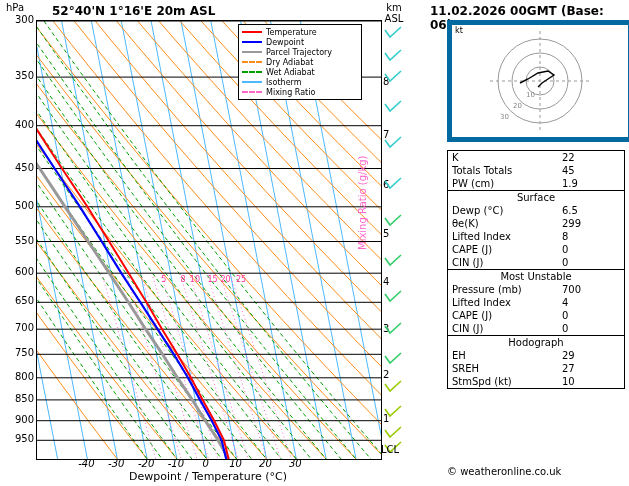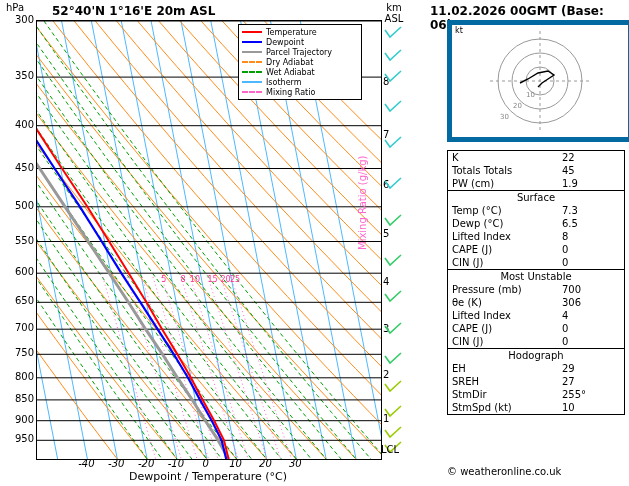--- a/index.html
+++ b/index.html
@@ -176,21 +176,21 @@
       </g>
     <g id="g-temp">
         <polyline points="191.6,438.0 187.0,419.3 177.2,399.7 165.7,378.9 153.9,356.8 140.4,333.3 125.1,308.2 109.4,281.3 91.7,252.2 72.1,220.5 50.4,185.8 25.0,147.5 -2.7,104.7 -33.1,56.1 -67.9,0.0" fill="none" stroke="#ff0000" stroke-width="2"></polyline>
       </g>
   </svg>
 <div class="mixnum" style="left: 124.22px; top: 254.093px;">5</div>
     <div class="mixnum" style="left: 143.4px; top: 254.093px;">8</div>
     <div class="mixnum" style="left: 152.829px; top: 254.093px;">10</div>
     <div class="mixnum" style="left: 170.5px; top: 254.093px;">15</div>
     <div class="mixnum" style="left: 183.448px; top: 254.093px;">20</div>
-    <div class="mixnum" style="left: 193px; top: 254.093px; text-align: center;">25</div>
+    <div class="mixnum" style="left: 199px; top: 254.093px; text-align: center;">25</div>
   </div>
 
 <div class="abs" id="mixlabel">Mixing Ratio (g/kg)</div>
 
 <div class="abs" id="legend">
     <div>
       <i style="border-top-color: rgb(255, 0, 0);"></i>
       <span>Temperature</span>
     </div>
     <div>
@@ -317,51 +317,47 @@
           <td class="val">45</td>
         </tr>
         <tr>
           <td>PW (cm)</td>
           <td class="val">1.9</td>
         </tr>
         <tr class="sechead">
           <td colspan="2">Surface</td>
         </tr>
         <tr>
-          <td>Temp (°C)</td>
-          <td class="val">7.3</td>
-        </tr>
-        <tr>
           <td>Dewp (°C)</td>
           <td class="val">6.5</td>
         </tr>
         <tr>
+          <td>θe(K)</td>
+          <td class="val">299</td>
+        </tr>
+        <tr>
           <td>Lifted Index</td>
           <td class="val">8</td>
         </tr>
         <tr>
           <td>CAPE (J)</td>
           <td class="val">0</td>
         </tr>
         <tr>
           <td>CIN (J)</td>
           <td class="val">0</td>
         </tr>
         <tr class="sechead">
           <td colspan="2">Most Unstable</td>
         </tr>
         <tr>
           <td>Pressure (mb)</td>
           <td class="val">700</td>
         </tr>
         <tr>
-          <td>θe (K)</td>
-          <td class="val">306</td>
-        </tr>
-        <tr>
           <td>Lifted Index</td>
           <td class="val">4</td>
         </tr>
         <tr>
           <td>CAPE (J)</td>
           <td class="val">0</td>
         </tr>
         <tr>
           <td>CIN (J)</td>
           <td class="val">0</td>
@@ -369,24 +365,20 @@
         <tr class="sechead">
           <td colspan="2">Hodograph</td>
         </tr>
         <tr>
           <td>EH</td>
           <td class="val">29</td>
         </tr>
         <tr>
           <td>SREH</td>
           <td class="val">27</td>
-        </tr>
-        <tr>
-          <td>StmDir</td>
-          <td class="val">255°</td>
         </tr>
         <tr>
           <td>StmSpd (kt)</td>
           <td class="val">10</td>
         </tr>
       </tbody>
     </table>
 </div>
 
 <div class="abs" id="footer">© weatheronline.co.uk</div>

